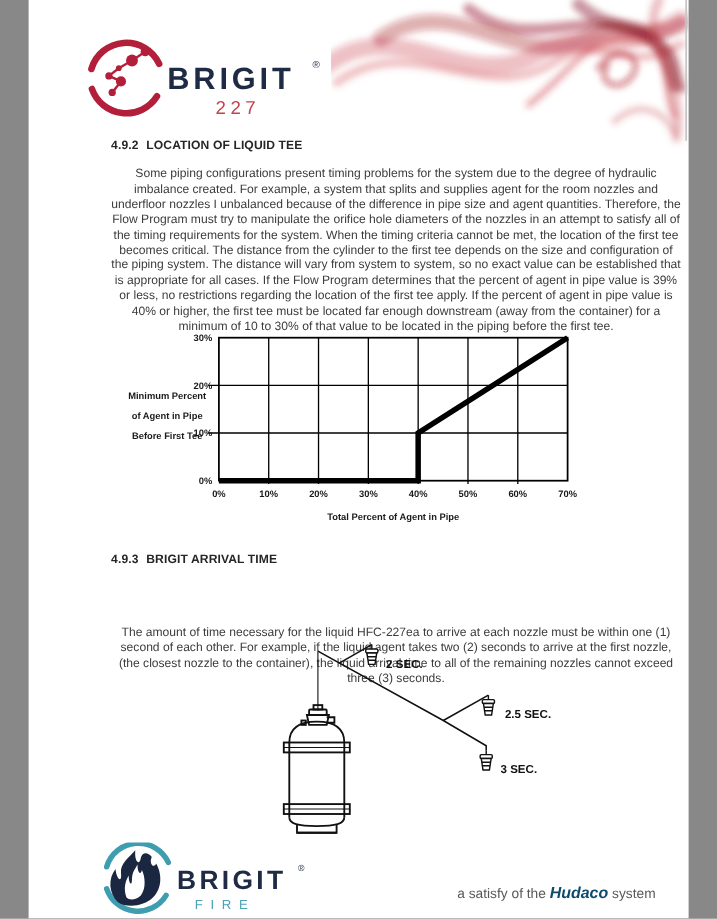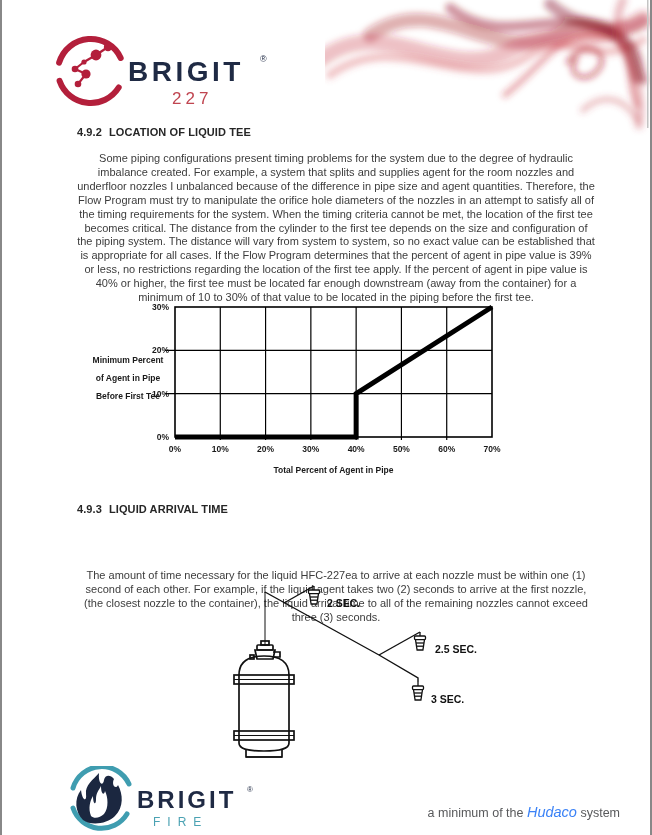--- a/index.html
+++ b/index.html
@@ -1,18 +1,18 @@
 <!DOCTYPE html>
 <html><head>
 <meta charset="utf-8">
 <style>
   * { margin:0; padding:0; box-sizing:border-box; }
   html,body { background:#888; }
   .page {
-    position:relative; width:648px; height:835px; margin:0 auto;
+    position:relative; width:600px; height:835px; margin:0 auto;
     background:#ffffff; overflow:hidden;
     font-family:"Liberation Sans", sans-serif; color:#3c3c3c;
   }
 
   
   .smoke { position:absolute; top:0; right:0; }
   .header-logo { position:absolute; left:50px; top:24px; }
 
   
   .sec-heading { position:absolute; left:75px; font-size:11px; font-weight:bold; color:#262626; letter-spacing:.1px; }
@@ -26,21 +26,21 @@
   
   .diagram-wrap { position:absolute; left:215px; top:575px;text-align:right; }
   .diagram-wrap text { font-family:"Liberation Sans", sans-serif; font-weight:bold; font-size:10.5px; fill:#111; }
   .lineart { stroke:#111; fill:none; }
 
   
   .footer-logo { position:absolute; left:53px; top:766px; }
   .page-number { position:absolute; left:296px; top:847px; width:40px; text-align:center;
                  font-size:16px; color:#33738f; }
   .membership { position:absolute; right:30px; top:804px; font-size:12.5px; color:#58595b; white-space:nowrap; }
-  .membership .hudaco { font-weight:normal; font-style:italic; font-size:14.5px; color:#3b82f6; }
+  .membership .hudaco { font-weight:bold; font-style:italic; font-size:14.5px; color:#0c4a6e; }
 </style>
 </head>
 <body>
 
 <div class="page">
 
   <svg class="smoke" width="325" height="140" viewBox="0 0 325 140">
     <defs>
       <filter id="bl" x="-20%" y="-20%" width="140%" height="140%">
           <feGaussianBlur stdDeviation="3"></feGaussianBlur>
@@ -117,21 +117,21 @@
           <text x="43" y="64" text-anchor="middle" font-size="8.5">Minimum Percent</text>
           <text x="43" y="82" text-anchor="middle" font-size="8.5">of Agent in Pipe</text>
           <text x="43" y="100" text-anchor="middle" font-size="8.5">Before First Tee</text>
           <text x="248.5" y="174" text-anchor="middle" font-size="8.5">Total Percent of Agent in Pipe</text>
           <polyline points="90,138 271.1428571428571,138 271.1428571428571,94.66666666666667 407,8" fill="none" stroke="#000" stroke-width="5"></polyline>
         </g>
     </svg>
   </div>
 
   <div class="sec-heading" style="top:503px;">
-    <span class="num">4.9.3</span><span>LIQUID ARRIVAL TIME</span>
+    <span class="num">4.9.3</span><span>BRIGIT ARRIVAL TIME</span>
   </div>
   <p class="para" style="top:525px;margin-top:44px;">The amount of time necessary for the liquid HFC-227ea to arrive at each nozzle must be within one (1) second of each other. For example, if the liquid agent takes two (2) seconds to arrive at the first nozzle, (the closest nozzle to the container), the liquid arrival time to all of the remaining nozzles cannot exceed three (3) seconds.</p>
 
   <div class="diagram-wrap">
     <svg width="300" height="205" viewBox="0 0 300 205">
       <defs>
         <g id="nozzle" stroke="#111" fill="#fff" stroke-width="1.3">
           <line x1="0" y1="0" x2="0" y2="4"></line>
           <rect x="-5.5" y="4" width="11" height="3.6" rx="1"></rect>
           <path d="M-4.5,7.6 L4.5,7.6 L2.9,18 L-2.9,18 Z"></path>
@@ -185,15 +185,15 @@
       <path d="M28,54 C20,46 19,33 26,24 C27,34 32,37 31,28 C30,19 38,14 44,7 C43,18 48,21 49,14 C50,9 55,8 59,13 C56,19 61,24 63,19 C68,28 69,41 60,50 C52,58 36,60 28,54 Z" fill="#1b2740"></path>
       <path d="M36,50 C33,42 35,35 38,30 C38,38 41,40 41,33 C41,27 44,24 46,20 C46,28 49,30 50,25 C53,31 54,42 49,48 C45,52 39,53 36,50 Z" fill="#ffffff"></path>
     </g>
     <text x="82" y="42" font-size="24" font-weight="bold" letter-spacing="3" fill="#1f2a44">BRIGIT</text>
     <text x="192" y="26" font-size="8" fill="#1f2a44">®</text>
     <text x="98" y="60" font-size="12" letter-spacing="7" fill="#4ba2b3">FIRE</text>
   </svg>
 
   <div class="page-number">54</div>
 
-  <div class="membership"><span>a minimum of the </span><span class="hudaco">Hudaco</span><span> system</span></div>
+  <div class="membership"><span>a satisfy of the </span><span class="hudaco">Hudaco</span><span> system</span></div>
 
 </div>
 
 </body></html>

